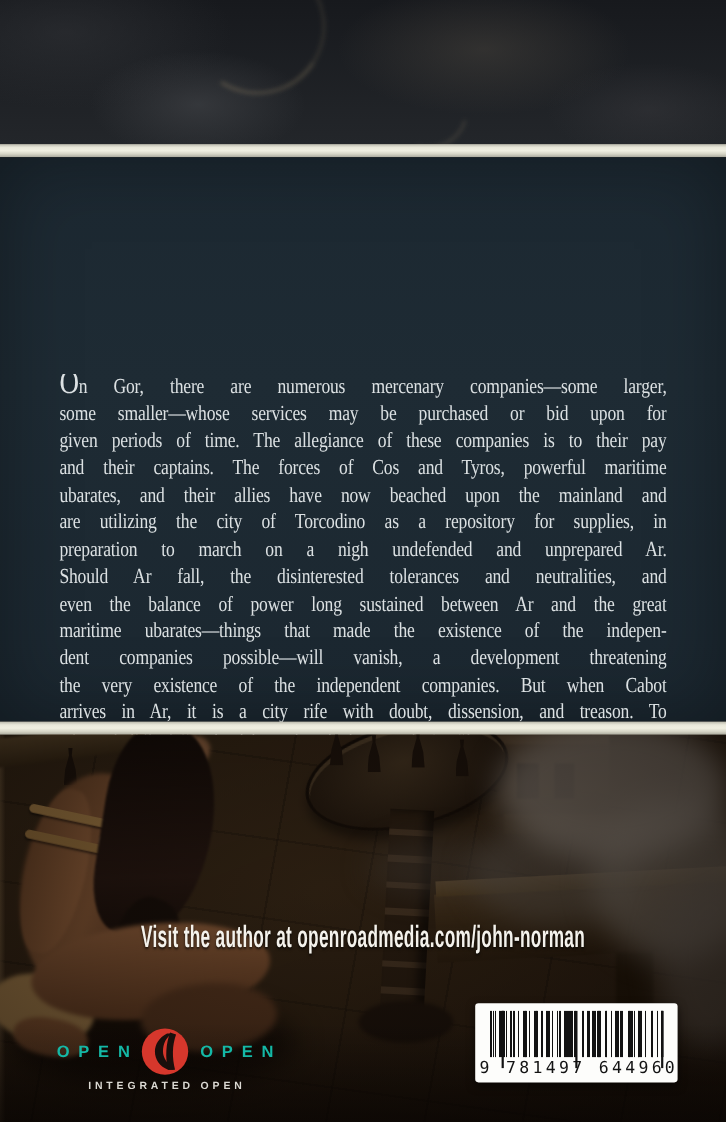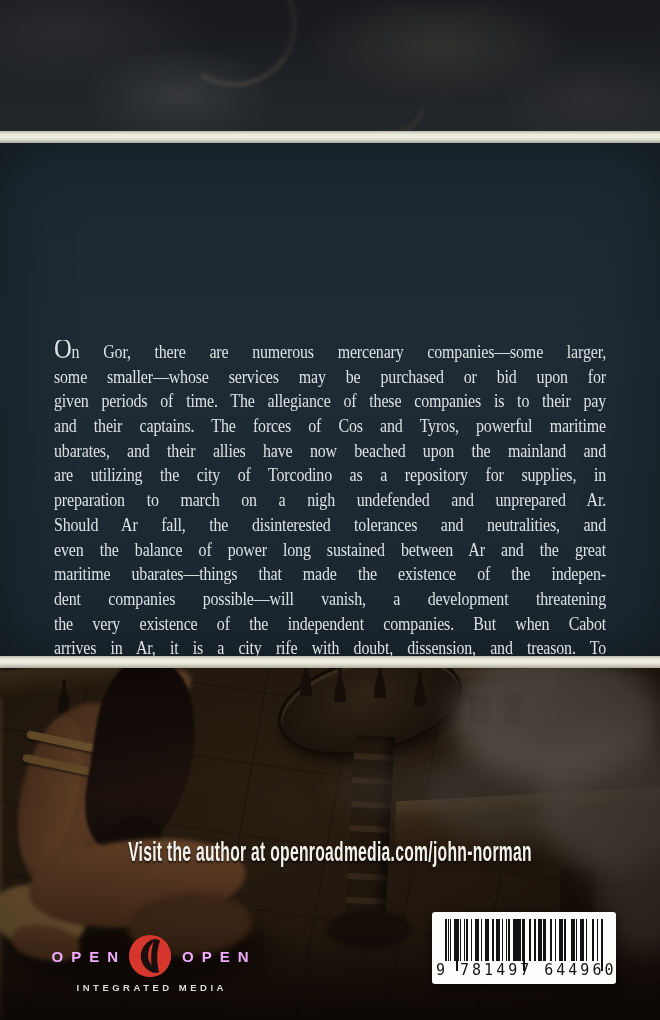--- a/index.html
+++ b/index.html
@@ -128,21 +128,21 @@
   
   .visit{left:50%;top:168px;width:max-content;
     transform:translateX(-50%) scaleX(.56);transform-origin:center top;
     font-family:"Liberation Sans",sans-serif;font-weight:bold;font-size:28px;
     color:#f4f2ec;letter-spacing:.5px;text-shadow:0 2px 3px rgba(0,0,0,.7);}
 
   
   .logo{left:34px;top:262px;width:232px;height:80px;font-family:"Liberation Sans",sans-serif;}
   .logo .row{position:absolute;left:0;top:0;width:232px;height:52px;
     display:flex;align-items:center;justify-content:center;}
-  .logo .word{position:static;color:#f0abfc;font-size:15px;font-weight:600;
+  .logo .word{position:static;color:#14b8a6;font-size:15px;font-weight:600;
     letter-spacing:8px;text-indent:8px;white-space:nowrap;}
   .logo svg{position:static;flex:0 0 auto;margin:0 2px;}
   .logo .tagline{left:0;top:52px;width:232px;text-align:center;color:#dbd9d3;
     font-size:9.5px;font-weight:600;letter-spacing:3.5px;text-indent:3.5px;}
 
   
   .barcode{left:432px;top:244px;width:184px;height:72px;background:#fdfdfb;
     border-radius:3px;box-shadow:0 3px 8px rgba(0,0,0,.5);}
   .bars{left:13px;right:13px;top:7px;height:42px;background-color:transparent;
     background-image:
@@ -241,21 +241,21 @@
     <div class="logo">
       <div class="row">
         <span class="word">OPEN</span>
         <svg width="44" height="44" viewBox="0 0 48 48">
           <circle cx="24" cy="24" r="23" fill="#d6372c"></circle>
           <path d="M26 6 C18 10 14 17 14 24 C14 32 19 39 27 42 L33 42 C26 36 22 30 22 24 C22 16 25 10 31 6 Z" fill="#1a0f0c"></path>
           <path d="M29 5 L35 7 C31 18 31 30 34 42 L27 42 C24 29 25 16 29 5 Z" fill="#1a0f0c"></path>
         </svg>
         <span class="word">OPEN</span>
       </div>
-      <div class="tagline">INTEGRATED MEDIA</div>
+      <div class="tagline">INTEGRATED OPEN</div>
     </div>
 
     <div class="barcode">
       <div class="bars"></div>
       <div class="guard g1"></div>
       <div class="guard g2"></div>
       <div class="guard g3"></div>
       <div class="bnum">9 781497 644960</div>
     </div>
   </div>

